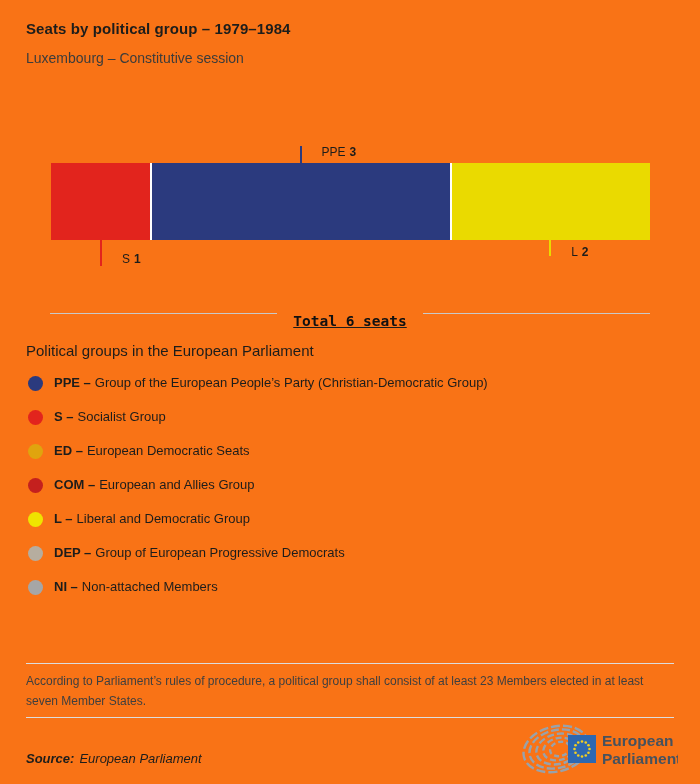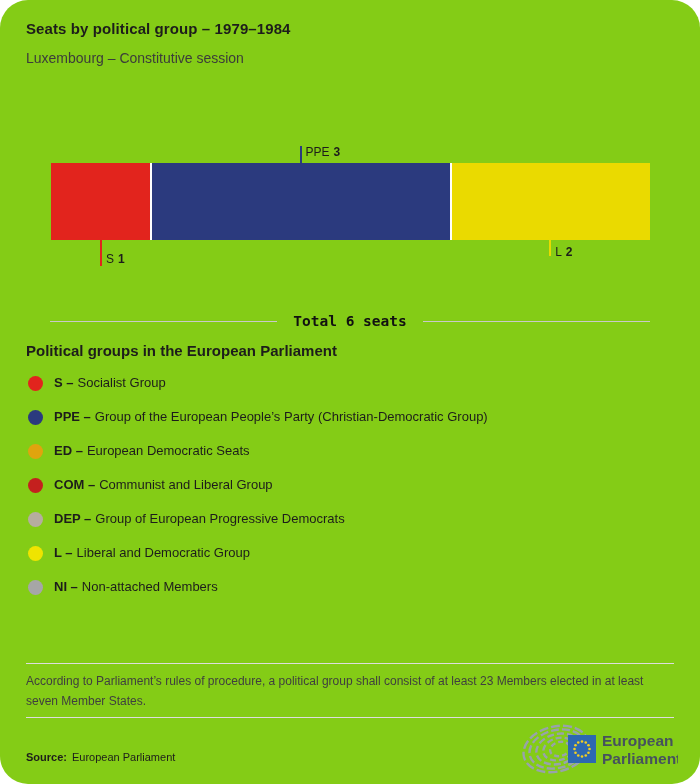--- a/index.html
+++ b/index.html
@@ -1,48 +1,48 @@
 <!DOCTYPE html>
 <html><head>
 <meta charset="utf-8">
 <style>
   html,body{margin:0;padding:0;background:#fff;}
   body{font-family:"Liberation Sans",sans-serif;color:#1d1d1b;}
-  .page{position:relative;width:700px;height:784px;background:#84cc16;overflow:hidden;border-radius:28px;}
+  .page{position:relative;width:700px;height:784px;background:#f97316;overflow:hidden;}
 
   .title{position:absolute;left:26px;top:20px;font-size:15px;font-weight:bold;letter-spacing:.1px;}
   .subtitle{position:absolute;left:26px;top:50px;font-size:14px;color:#3c3c3b;}
 
   
   .chart{position:absolute;left:51px;top:140px;width:599px;height:130px;}
   .bar{position:absolute;left:0;top:23px;width:599px;height:77px;display:flex;column-gap:2px;background:#fff;}
   .bar .seg{height:100%;}
   .marker-tick{position:absolute;width:2px;}
-  .marker-label{position:absolute;font-size:12px;white-space:nowrap;color:#1d1d1b;}
+  .marker-label{position:absolute;font-size:12px;white-space:nowrap;color:#1d1d1b;margin-left:16px;}
   .marker-label b{margin-left:4px;}
 
   
-  .total-row{position:absolute;left:50px;top:313px;width:600px;display:flex;align-items:center;column-gap:16px;}
+  .total-row{position:absolute;left:50px;top:313px;width:600px;display:flex;align-items:flex-start;column-gap:16px;text-decoration:underline;}
   .total-row .line{flex:1;height:0;border-top:1px solid #c9c9c9;}
   .total-text{font-family:"DejaVu Sans Mono",monospace;font-weight:bold;font-size:14.5px;color:#111;}
 
-  .legend-heading{position:absolute;left:26px;top:342px;font-size:15px;font-weight:bold;}
+  .legend-heading{position:absolute;left:26px;top:342px;font-size:15px;font-weight:normal;}
 
   .legend{position:absolute;left:26px;top:366px;width:660px;}
   .legend-item{display:flex;align-items:center;height:34px;}
   .legend-dot{width:15px;height:15px;border-radius:50%;margin-left:2px;margin-right:11px;flex:0 0 auto;}
   .legend-text{font-size:13px;line-height:1.2;}
   .legend-abbr{font-weight:bold;margin-right:4px;}
 
   .rule{position:absolute;left:26px;width:648px;height:0;border-top:1px solid #ddd;}
   .rule-top{top:663px;}
   .rule-bottom{top:717px;}
   .footnote{position:absolute;left:26px;top:672px;width:652px;font-size:12px;line-height:1.65;color:#3f3f3f;}
 
-  .source{position:absolute;left:26px;top:751px;font-size:11px;}
+  .source{position:absolute;left:26px;top:751px;font-size:13px;font-style:italic;}
   .source b{margin-right:5px;}
 
   .logo{position:absolute;left:522px;top:724px;width:156px;height:50px;}
 </style>
 </head>
 <body>
 
 <div class="page">
 
   <div class="title">Seats by political group – 1979–1984</div>
@@ -65,42 +65,42 @@
   <div class="total-row">
     <div class="line"></div>
     <div class="total-text">Total 6 seats</div>
     <div class="line"></div>
   </div>
 
   <div class="legend-heading">Political groups in the European Parliament</div>
 
   <div class="legend">
     <div class="legend-item">
+      <span class="legend-dot" style="background: rgb(43, 58, 126);"></span>
+      <span class="legend-text"><b class="legend-abbr">PPE –</b><span>Group of the European People’s Party (Christian-Democratic Group)</span></span>
+    </div>
+    <div class="legend-item">
       <span class="legend-dot" style="background: rgb(226, 36, 29);"></span>
       <span class="legend-text"><b class="legend-abbr">S –</b><span>Socialist Group</span></span>
-    </div>
-    <div class="legend-item">
-      <span class="legend-dot" style="background: rgb(43, 58, 126);"></span>
-      <span class="legend-text"><b class="legend-abbr">PPE –</b><span>Group of the European People’s Party (Christian-Democratic Group)</span></span>
     </div>
     <div class="legend-item">
       <span class="legend-dot" style="background: rgb(224, 164, 14);"></span>
       <span class="legend-text"><b class="legend-abbr">ED –</b><span>European Democratic Seats</span></span>
     </div>
     <div class="legend-item">
       <span class="legend-dot" style="background: rgb(196, 32, 30);"></span>
-      <span class="legend-text"><b class="legend-abbr">COM –</b><span>Communist and Liberal Group</span></span>
+      <span class="legend-text"><b class="legend-abbr">COM –</b><span>European and Allies Group</span></span>
+    </div>
+    <div class="legend-item">
+      <span class="legend-dot" style="background: rgb(239, 228, 0);"></span>
+      <span class="legend-text"><b class="legend-abbr">L –</b><span>Liberal and Democratic Group</span></span>
     </div>
     <div class="legend-item">
       <span class="legend-dot" style="background: rgb(182, 173, 159);"></span>
       <span class="legend-text"><b class="legend-abbr">DEP –</b><span>Group of European Progressive Democrats</span></span>
-    </div>
-    <div class="legend-item">
-      <span class="legend-dot" style="background: rgb(239, 228, 0);"></span>
-      <span class="legend-text"><b class="legend-abbr">L –</b><span>Liberal and Democratic Group</span></span>
     </div>
     <div class="legend-item">
       <span class="legend-dot" style="background: rgb(166, 166, 166);"></span>
       <span class="legend-text"><b class="legend-abbr">NI –</b><span>Non-attached Members</span></span>
     </div>
   </div>
 
   <div class="rule rule-top"></div>
   <div class="footnote">According to Parliament’s rules of procedure, a political group shall consist of at least 23 Members elected in at least seven Member States.</div>
   <div class="rule rule-bottom"></div>

